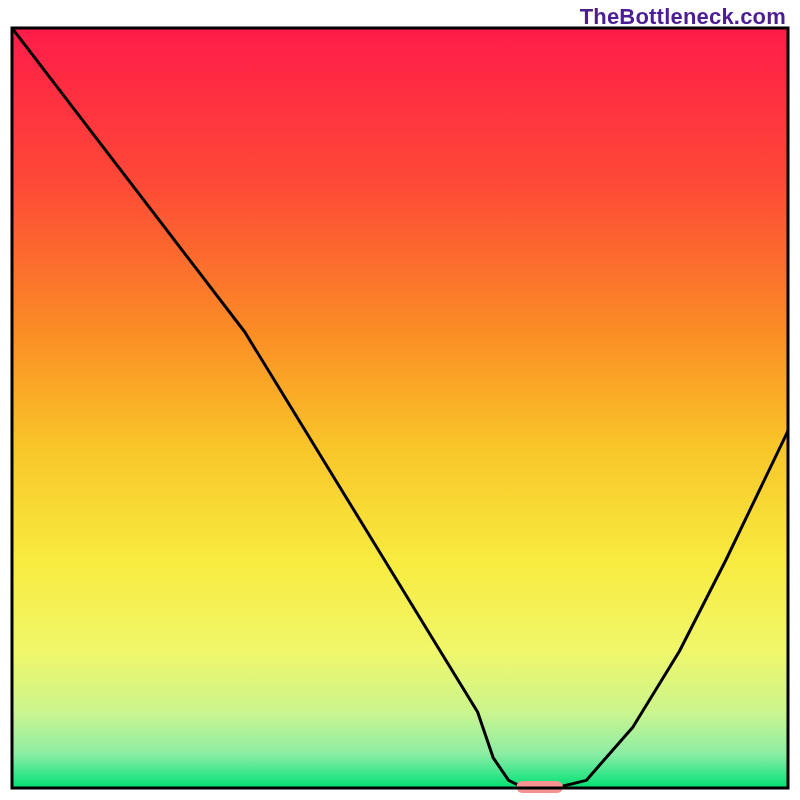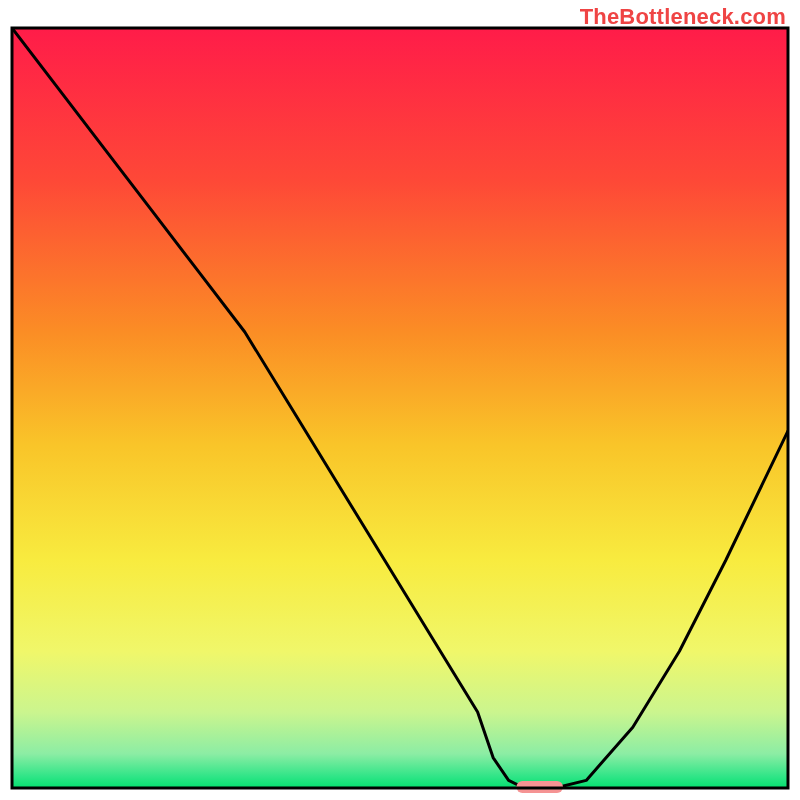--- a/index.html
+++ b/index.html
@@ -15,21 +15,21 @@
     position: relative;
     width: 800px;
     height: 800px;
   }
   .watermark {
     position: absolute;
     top: 4px;
     right: 14px;
     font-size: 22px;
     font-weight: 600;
-    color: #ef4444;
+    color: #4c1d95;
     letter-spacing: 0.2px;
     user-select: none;
   }
   svg.plot {
     position: absolute;
     left: 0;
     top: 0;
   }
 </style>
 </head>

